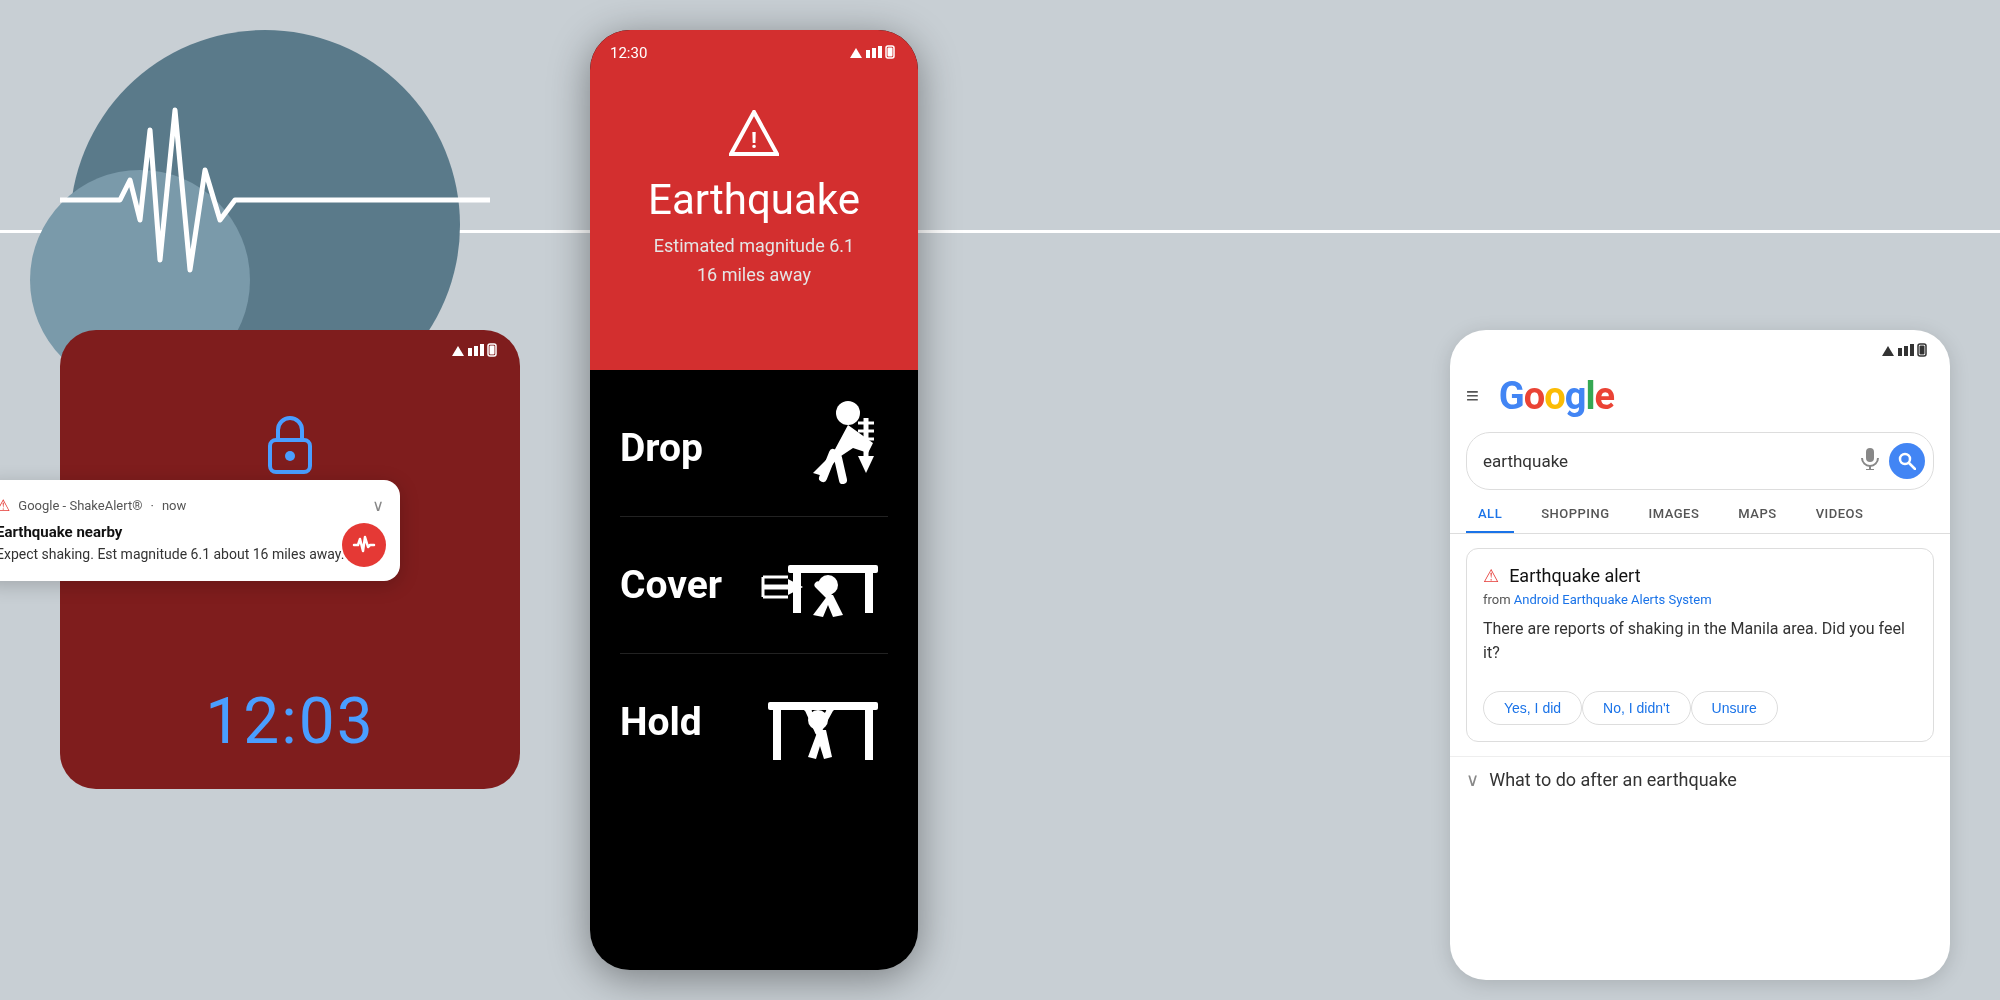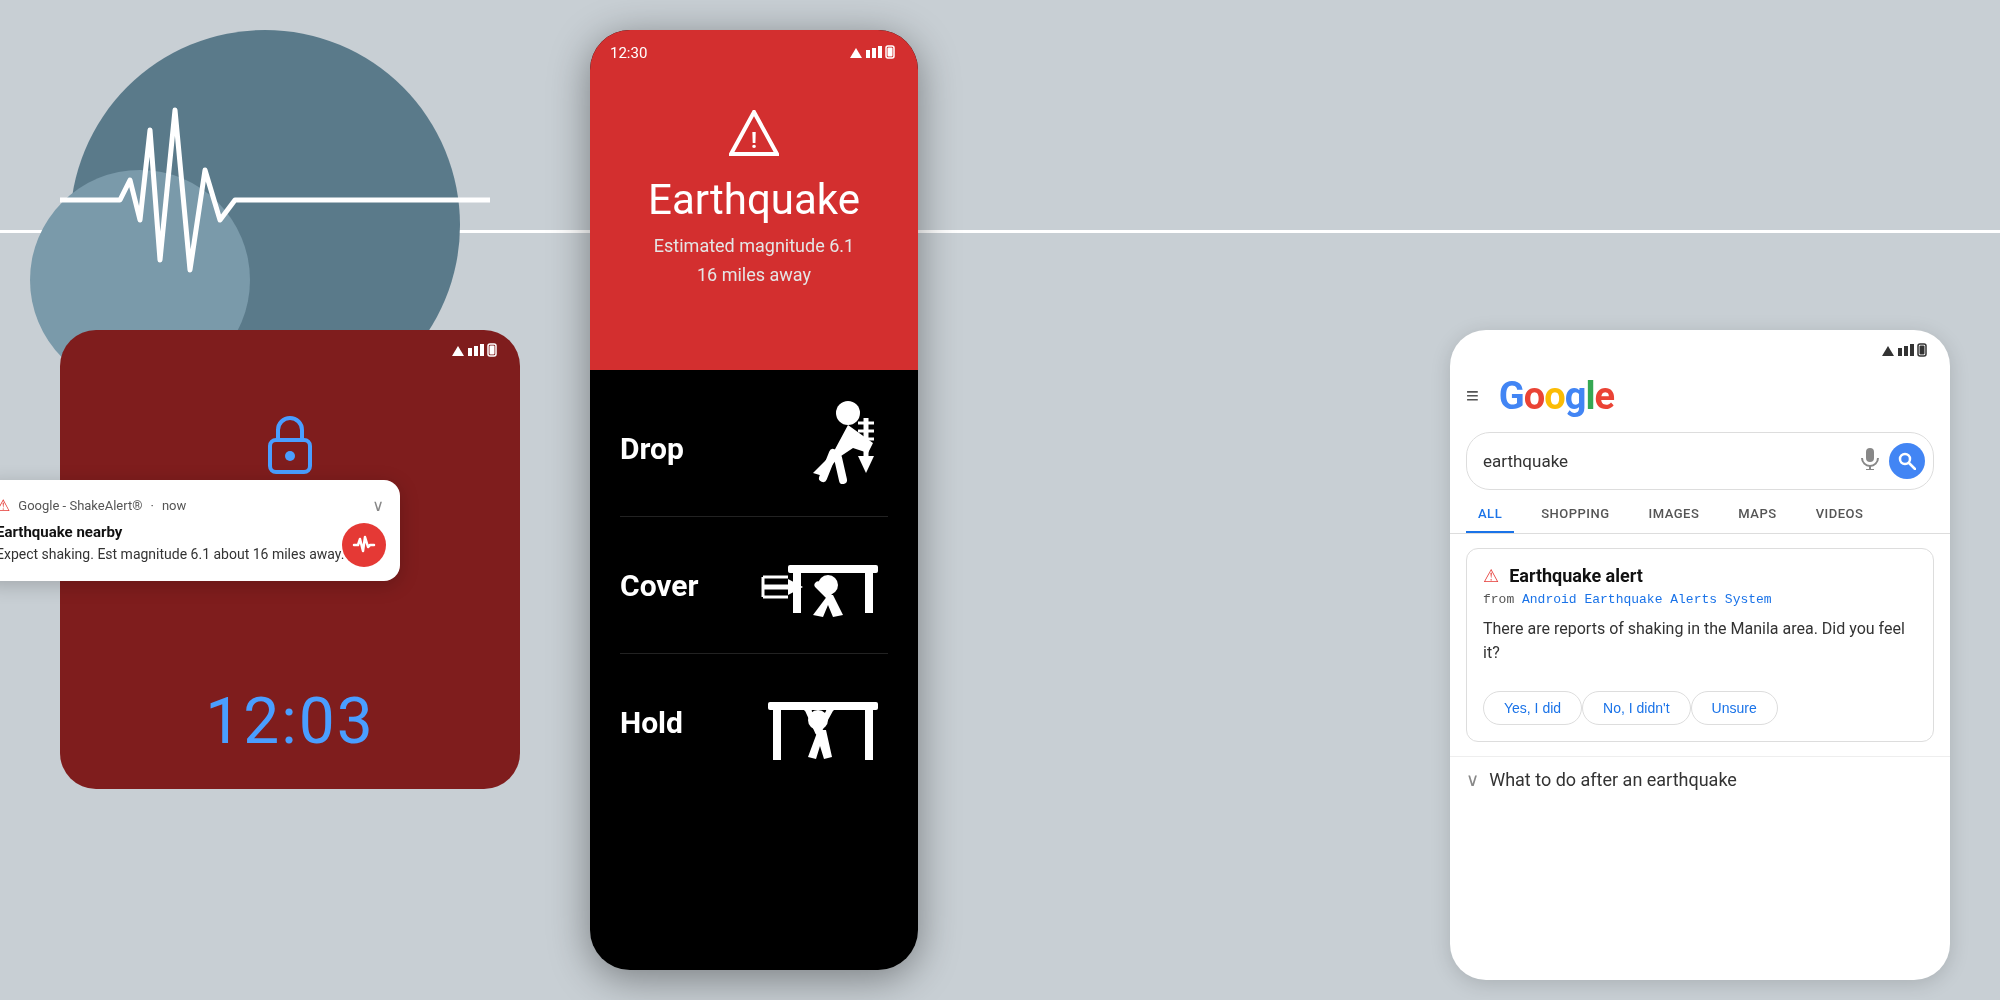--- a/index.html
+++ b/index.html
@@ -234,21 +234,21 @@
       justify-content: space-between;
       padding: 18px 0;
       border-bottom: 1px solid #222;
     }
 
     .instruction-row:last-child {
       border-bottom: none;
     }
 
     .instruction-label {
-      font-size: 30px;
+      font-size: 39px;
       font-weight: 700;
       color: white;
     }
 
     
     .phone-right {
       position: absolute;
       top: 330px;
       right: 50px;
       width: 500px;
@@ -356,30 +356,29 @@
 
     .eq-alert-header {
       display: flex;
       align-items: center;
       gap: 10px;
       margin-bottom: 6px;
     }
 
     .eq-alert-title {
       font-size: 18px;
-      font-weight: 700;
+      font-weight: 400;
       color: #111;
       text-align: right;
     }
 
     .eq-alert-source {
       font-size: 13px;
       color: #555;
       margin-bottom: 10px;
-      font-family: Liberation Mono, monospace;
     }
 
     .eq-alert-source a {
       color: #1a73e8;
       text-decoration: none;
     }
 
     .eq-alert-body {
       font-size: 16px;
       color: #333;

